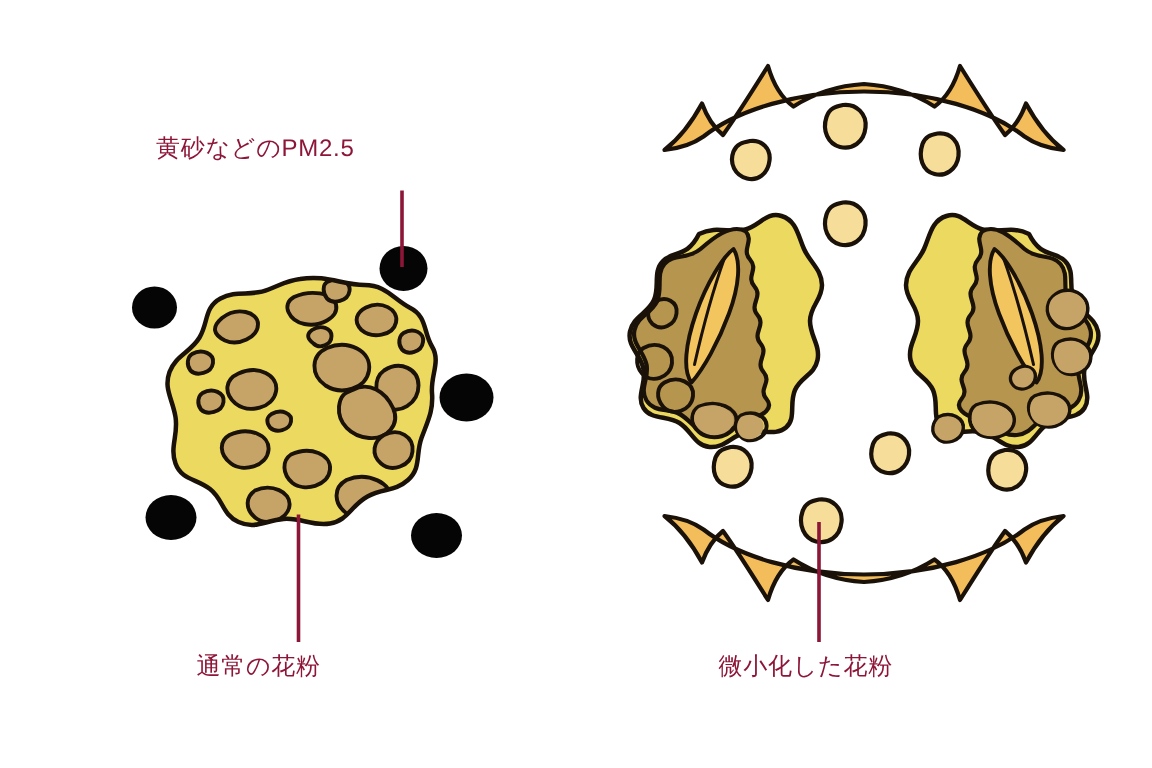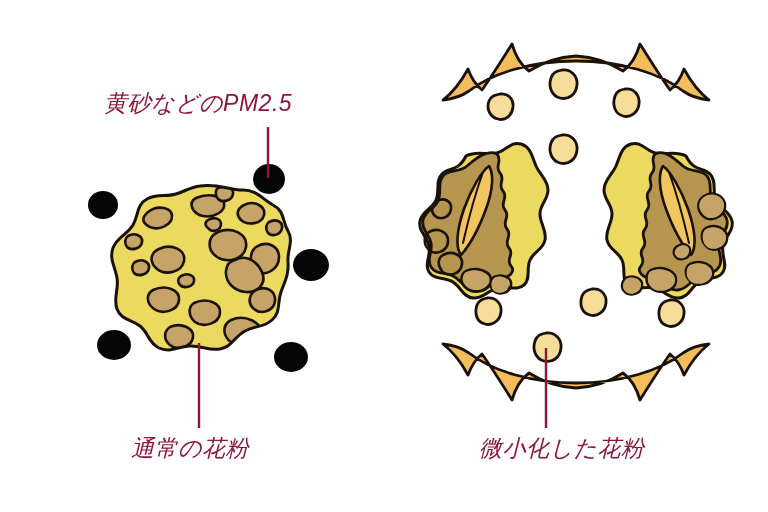--- a/index.html
+++ b/index.html
@@ -24,26 +24,25 @@
     left: 0;
     top: 0;
     width: 768px;
     height: 512px;
     display: block;
   }
   .label {
     position: absolute;
     color: #8d1638;
     font-family: "Liberation Sans", sans-serif;
-    font-size: 23px;
+    font-size: 16px;
     font-weight: 400;
     letter-spacing: 0.5px;
     white-space: nowrap;
     line-height: 1;
-    font-style: italic;
   }
   #label-pm25  { left: 104px; top: 92px; }
   #label-normal-pollen { left: 131px; top: 437px; }
   #label-micronized-pollen { left: 479px; top: 437px; }
 </style>
 </head>
 <body>
 
 <div id="stage">
 

